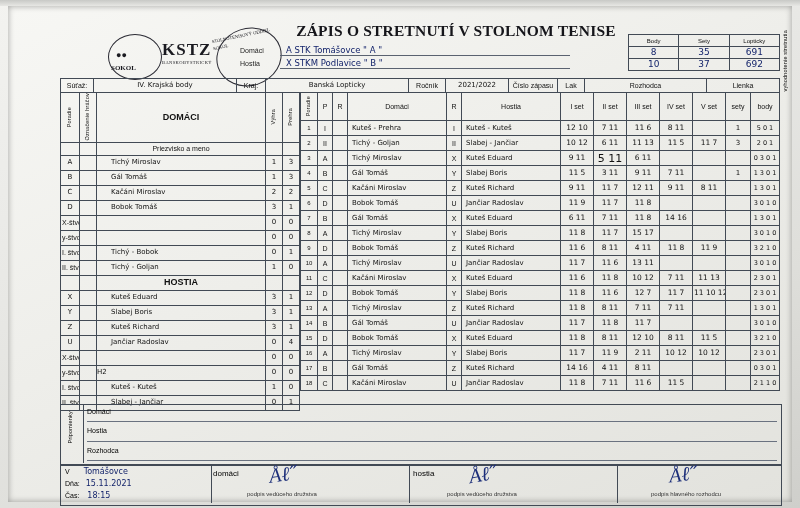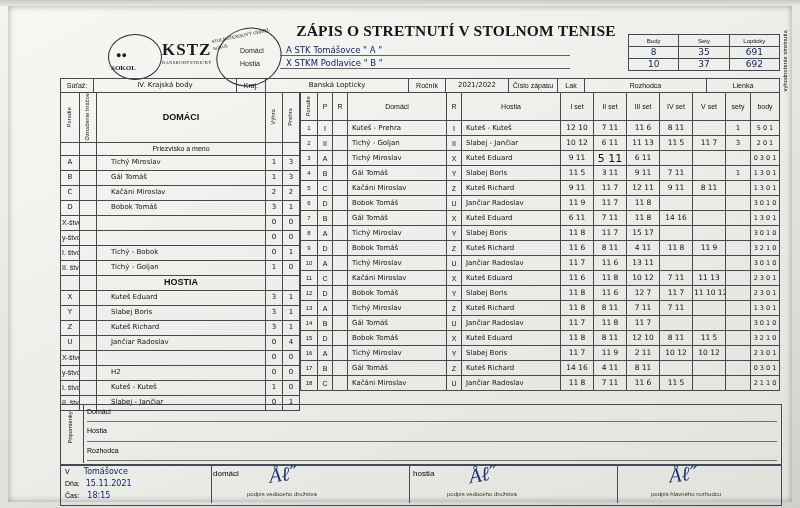--- a/index.html
+++ b/index.html
@@ -250,21 +250,21 @@
           <tr style="height: 15px;">
             <td class="c tiny">X-štvorhra</td>
             <td class="c"></td>
             <td class="l hand" style="padding-left:14px"></td>
             <td class="c hand">0</td>
             <td class="c hand">0</td>
           </tr>
           <tr style="height: 15px;">
             <td class="c tiny">y-štvorhra</td>
             <td class="c"></td>
-            <td class="l hand" style="padding-left:14px">H2</td>
+            <td class="l hand" style="padding-left:0">H2</td>
             <td class="c hand">0</td>
             <td class="c hand">0</td>
           </tr>
           <tr style="height: 15px;">
             <td class="c tiny">I. štvorhra</td>
             <td class="c"></td>
             <td class="l hand" style="padding-left:14px">Kuteš - Kuteš</td>
             <td class="c hand">1</td>
             <td class="c hand">0</td>
           </tr>

